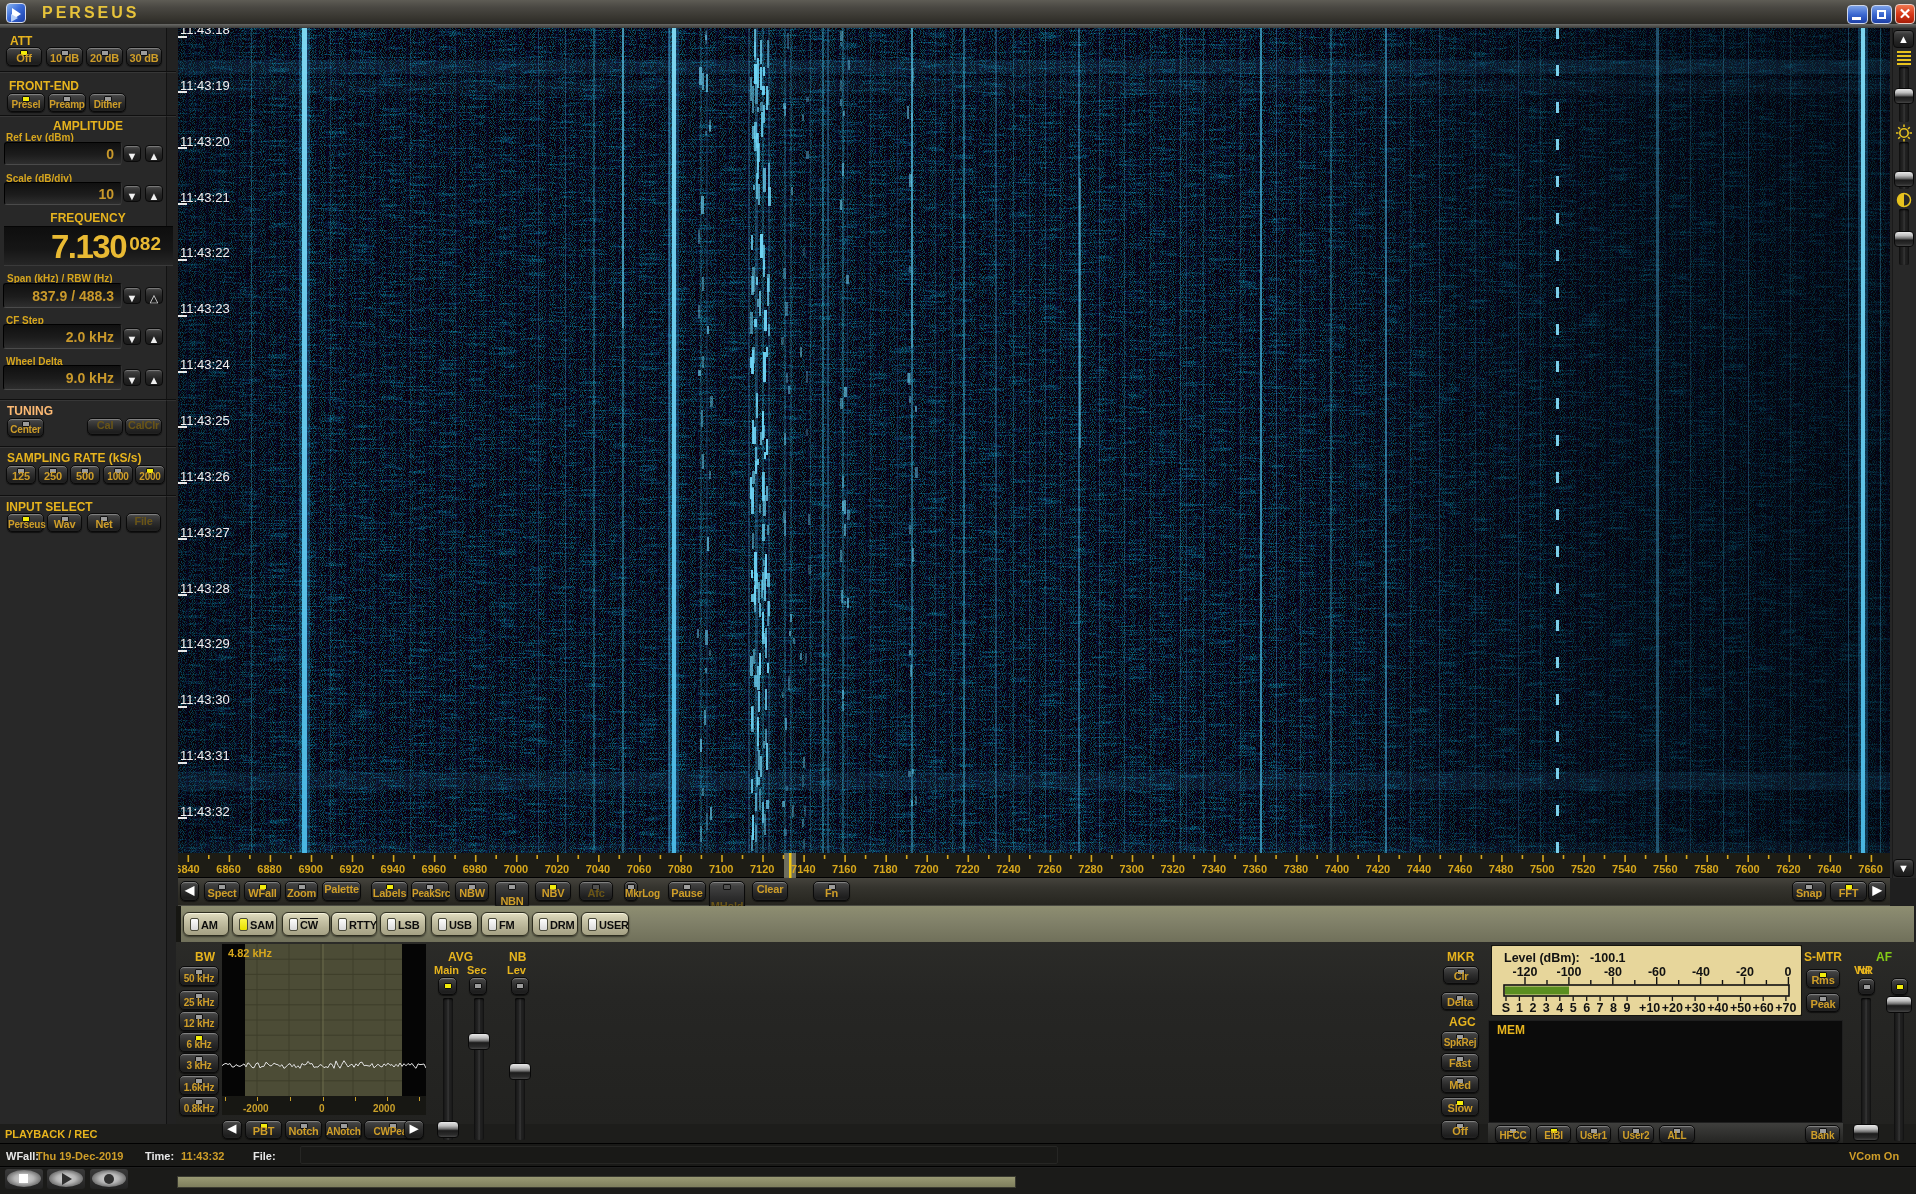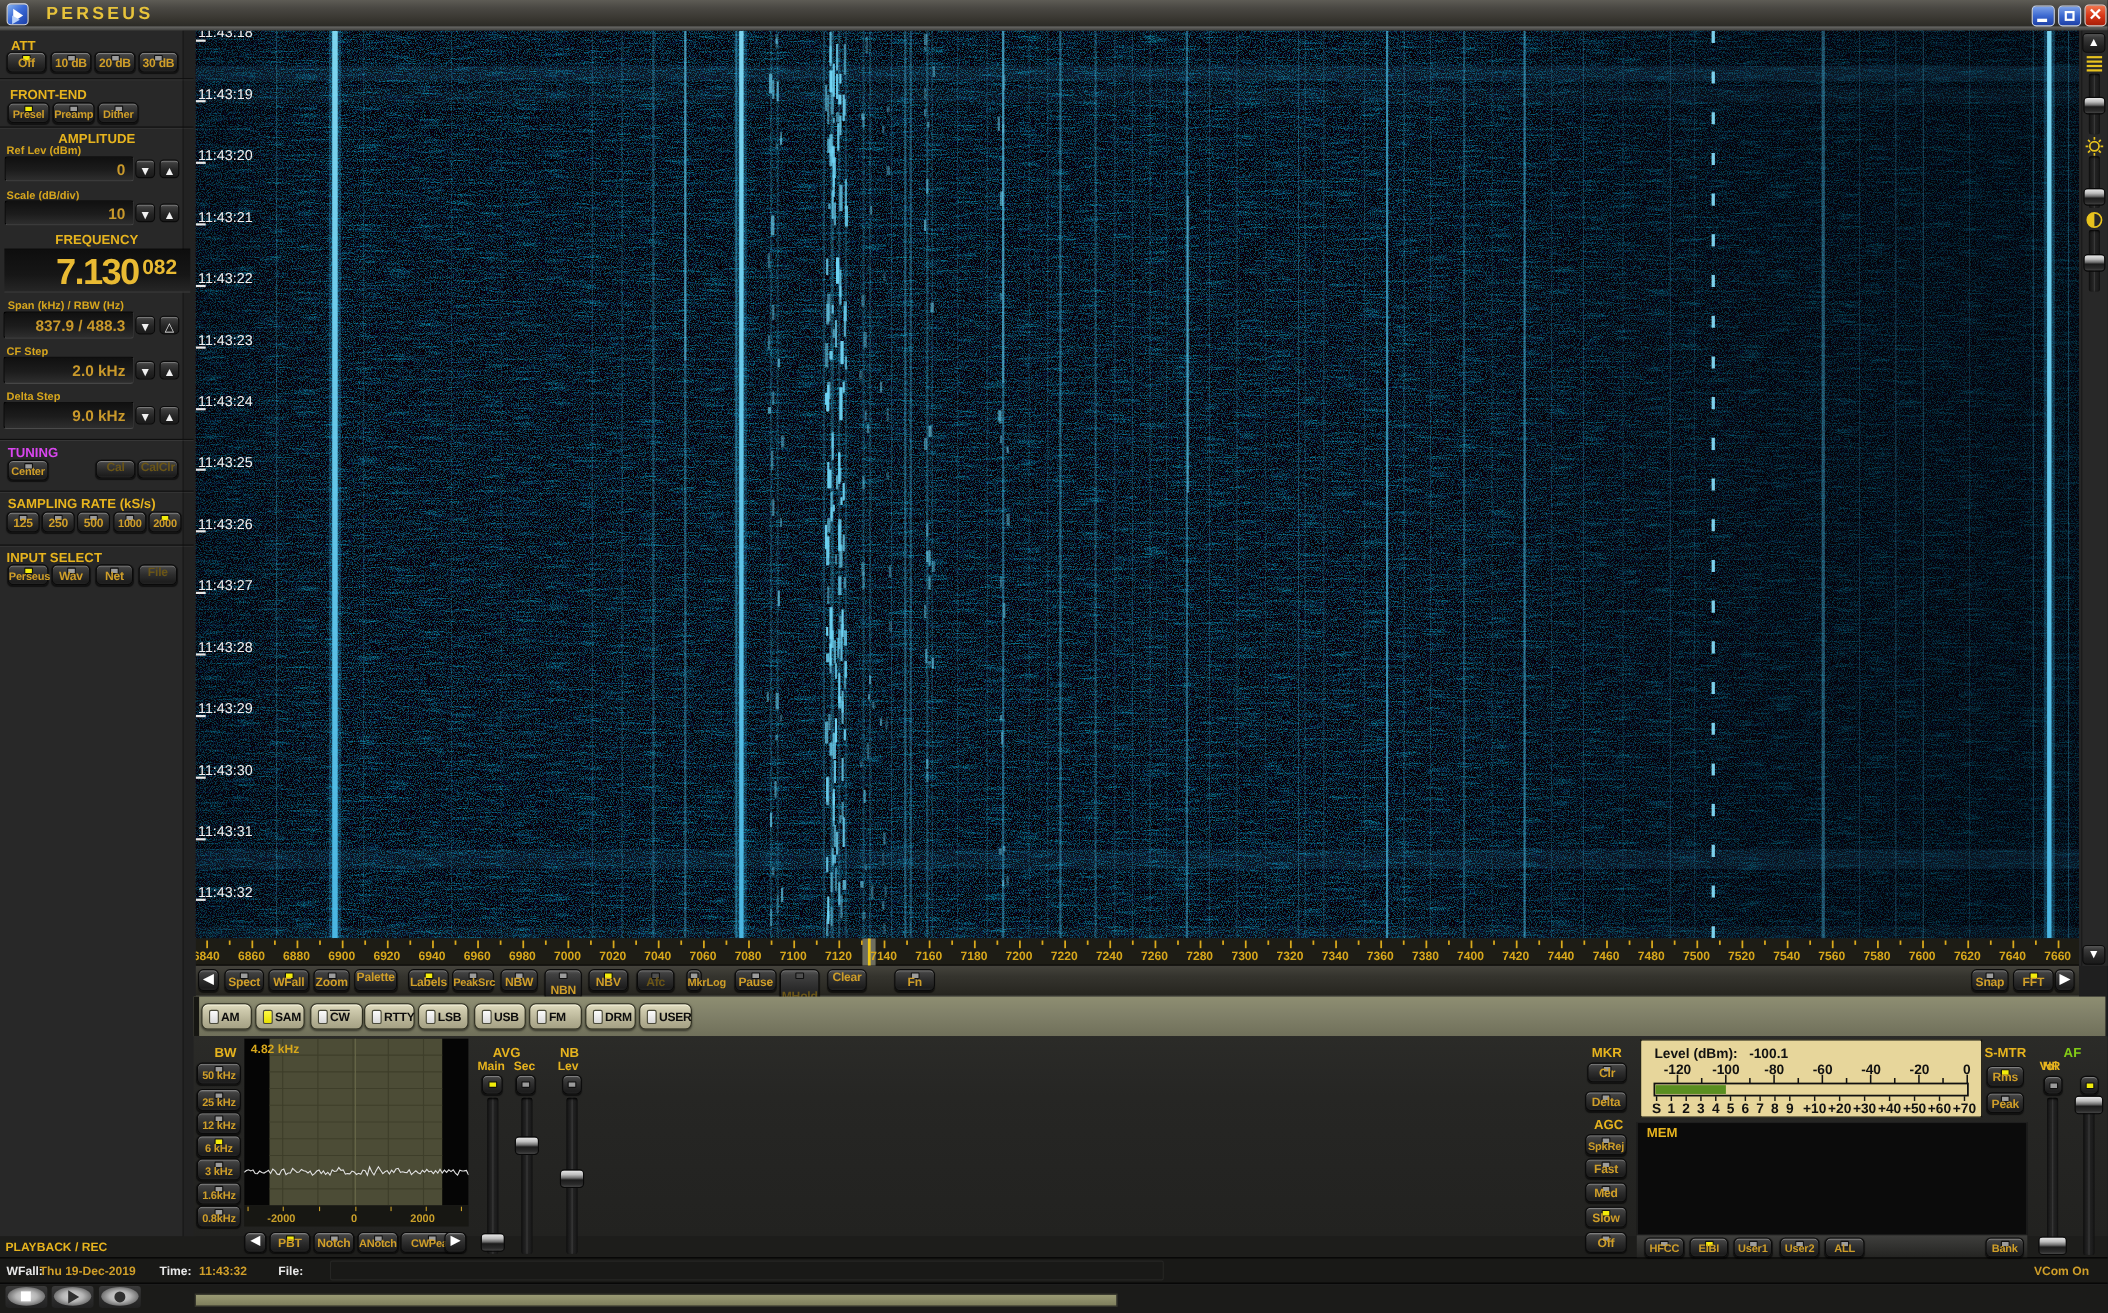--- a/index.html
+++ b/index.html
@@ -99,26 +99,26 @@
 <span style="position:absolute;right:12px;top:6px;color:#e9ba33;font-size:19px;font-weight:bold">082</span>
     </div>
     <div class="lbl" style="left:7px;top:273px;font-size:10px;color:#d7a61d;text-align:left;letter-spacing:0px">Span (kHz) / RBW (Hz)</div>
     <div class="ibox" style="left:3px;top:283px;width:119px;height:25px;font-size:14px;line-height:25px">837.9 / 488.3</div>
     <div class="spin" style="left:123px;top:287px"><span class="tri ">▼</span></div>
     <div class="spin" style="left:145px;top:287px"><span class="tri ">△</span></div>
     <div class="lbl" style="left:6px;top:315px;font-size:10px;color:#d7a61d;text-align:right;letter-spacing:0px">CF Step</div>
     <div class="ibox" style="left:3px;top:324px;width:119px;height:25px;font-size:14px;line-height:25px">2.0 kHz</div>
     <div class="spin" style="left:123px;top:328px"><span class="tri ">▼</span></div>
     <div class="spin" style="left:145px;top:328px"><span class="tri ">▲</span></div>
-    <div class="lbl" style="left:6px;top:356px;font-size:10px;color:#d7a61d;text-align:left;letter-spacing:0px">Delta Step</div>
+    <div class="lbl" style="left:6px;top:356px;font-size:10px;color:#d7a61d;text-align:left;letter-spacing:0px">Wheel Delta</div>
     <div class="ibox" style="left:3px;top:365px;width:119px;height:25px;font-size:14px;line-height:25px">9.0 kHz</div>
     <div class="spin" style="left:123px;top:369px"><span class="tri ">▼</span></div>
     <div class="spin" style="left:145px;top:369px"><span class="tri ">▲</span></div>
     <div class="sec" style="top:399px"></div>
-    <div class="lbl" style="left:7px;top:404px;font-size:12px;color:#d946ef;text-align:center;letter-spacing:0px">TUNING</div>
+    <div class="lbl" style="left:7px;top:404px;font-size:12px;color:#fdba74;text-align:center;letter-spacing:0px">TUNING</div>
     <div class="btn" style="left:7px;top:418px;width:37px;height:19px;font-size:10px">
       <i></i>
       <b>Center</b>
     </div>
     <div class="btn dim" style="left:87px;top:418px;width:36px;height:17px;font-size:11px">
       <b style="top:50%;margin-top:-7px;bottom:auto">Cal</b>
     </div>
     <div class="btn dim" style="left:125px;top:418px;width:37px;height:17px;font-size:11px">
       <b style="top:50%;margin-top:-7px;bottom:auto">CalClr</b>
     </div>

